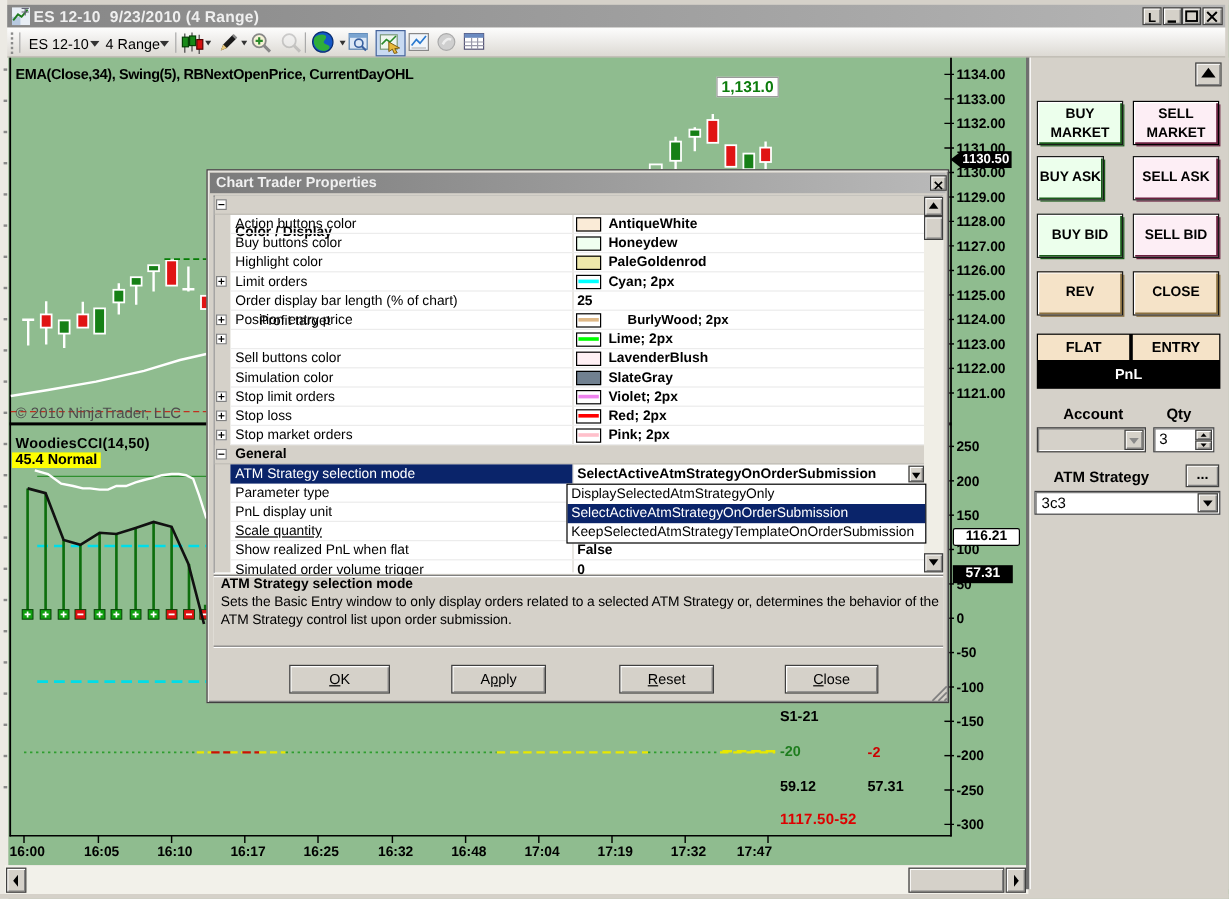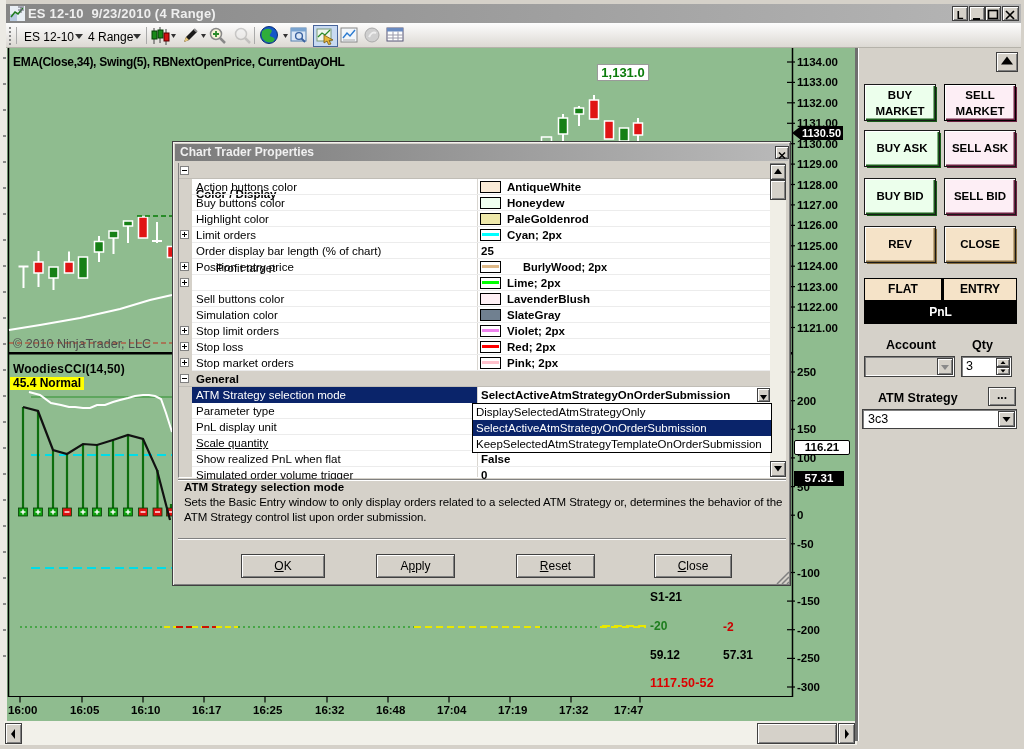--- a/index.html
+++ b/index.html
@@ -326,21 +326,21 @@
     </svg></div>
 <div class="abs btn3d" style="left:757px;top:723px;width:80px;height:21px;"></div>
 <div class="abs" style="left:0;top:745px;width:1024px;height:4px;background:#d5d1c9;"></div>
 <div class="abs" style="left:855px;top:48px;width:3px;height:693px;background:#6f6f6f;"></div>
 <div class="abs" style="left:858px;top:48px;width:166px;height:693px;background:#d5d1c9;border-left:1px solid #fff;"></div>
 <div class="abs btn3d" style="left:996px;top:52px;width:22px;height:20px;"><svg width="20" height="18">
       <path d="M10 3.5 L16 11.5 L4 11.5 Z" fill="#000"></path>
     </svg></div>
 <div class="abs b" style="left:864px;top:84px;width:72px;height:37px;background:#ecffec;border:1px solid #1a1a1a;box-shadow:inset 1px 1px 0 #fff, inset -1.5px -1.5px 0 #1a5c1a, 2px 2px 0 -1px #1a5c1a;font-size:11.5px;color:#000;text-align:center;line-height:16px;padding-top:2px;">BUY<br>MARKET</div>
 <div class="abs b" style="left:944px;top:84px;width:72px;height:37px;background:#fdeef5;border:1px solid #000000;box-shadow:inset 1px 1px 0 #fff, inset -1.5px -1.5px 0 #6b2040, 2px 2px 0 -1px #6b2040;font-size:11.5px;color:#000;text-align:center;line-height:16px;padding-top:2px;">SELL<br>MARKET</div>
-<div class="abs b" style="left:864px;top:130px;width:76px;height:37px;background:#ecffec;border:1px solid #1a1a1a;box-shadow:inset 1px 1px 0 #fff, inset -1.5px -1.5px 0 #1a5c1a, 2px 2px 0 -1px #1a5c1a;font-size:11.5px;color:#000;text-align:center;line-height:31px;padding-top:2px;">BUY ASK</div>
+<div class="abs b" style="left:864px;top:130px;width:56px;height:37px;background:#ecffec;border:1px solid #1a1a1a;box-shadow:inset 1px 1px 0 #fff, inset -1.5px -1.5px 0 #1a5c1a, 2px 2px 0 -1px #1a5c1a;font-size:11.5px;color:#000;text-align:center;line-height:31px;padding-top:2px;">BUY ASK</div>
 <div class="abs b" style="left:944px;top:130px;width:72px;height:37px;background:#fdeef5;border:1px solid #1a1a1a;box-shadow:inset 1px 1px 0 #fff, inset -1.5px -1.5px 0 #6b2040, 2px 2px 0 -1px #6b2040;font-size:11.5px;color:#000;text-align:center;line-height:31px;padding-top:2px;">SELL ASK</div>
 <div class="abs b" style="left:864px;top:178px;width:72px;height:37px;background:#ecffec;border:1px solid #1a1a1a;box-shadow:inset 1px 1px 0 #fff, inset -1.5px -1.5px 0 #1a5c1a, 2px 2px 0 -1px #1a5c1a;font-size:11.5px;color:#000;text-align:center;line-height:31px;padding-top:2px;">BUY BID</div>
 <div class="abs b" style="left:944px;top:178px;width:72px;height:37px;background:#fdeef5;border:1px solid #1a1a1a;box-shadow:inset 1px 1px 0 #fff, inset -1.5px -1.5px 0 #6b2040, 2px 2px 0 -1px #6b2040;font-size:11.5px;color:#000;text-align:center;line-height:31px;padding-top:2px;">SELL BID</div>
 <div class="abs b" style="left:864px;top:226px;width:72px;height:37px;background:#f5e3c8;border:1px solid #1a1a1a;box-shadow:inset 1px 1px 0 #fff, inset -1.5px -1.5px 0 #8a7040, 2px 2px 0 -1px #8a7040;font-size:11.5px;color:#000;text-align:center;line-height:31px;padding-top:2px;">REV</div>
 <div class="abs b" style="left:944px;top:226px;width:72px;height:37px;background:#f5e3c8;border:1px solid #1a1a1a;box-shadow:inset 1px 1px 0 #fff, inset -1.5px -1.5px 0 #8a7040, 2px 2px 0 -1px #8a7040;font-size:11.5px;color:#000;text-align:center;line-height:31px;padding-top:2px;">CLOSE</div>
 <div class="abs" style="left:864px;top:278px;width:153px;height:46px;background:#000;"></div>
 <div class="abs b" style="left:865px;top:279px;width:76px;height:21px;background:#f5e3c8;font-size:12px;text-align:center;line-height:21px;">FLAT</div>
 <div class="abs b" style="left:944px;top:279px;width:72px;height:21px;background:#f5e3c8;font-size:12px;text-align:center;line-height:21px;">ENTRY</div>
 <div class="abs b" style="left:864px;top:301px;width:153px;height:23px;color:#fff;font-size:12px;text-align:center;line-height:23px;">PnL</div>
 <div class="abs b" style="left:886px;top:338px;font-size:12.5px;">Account</div>

